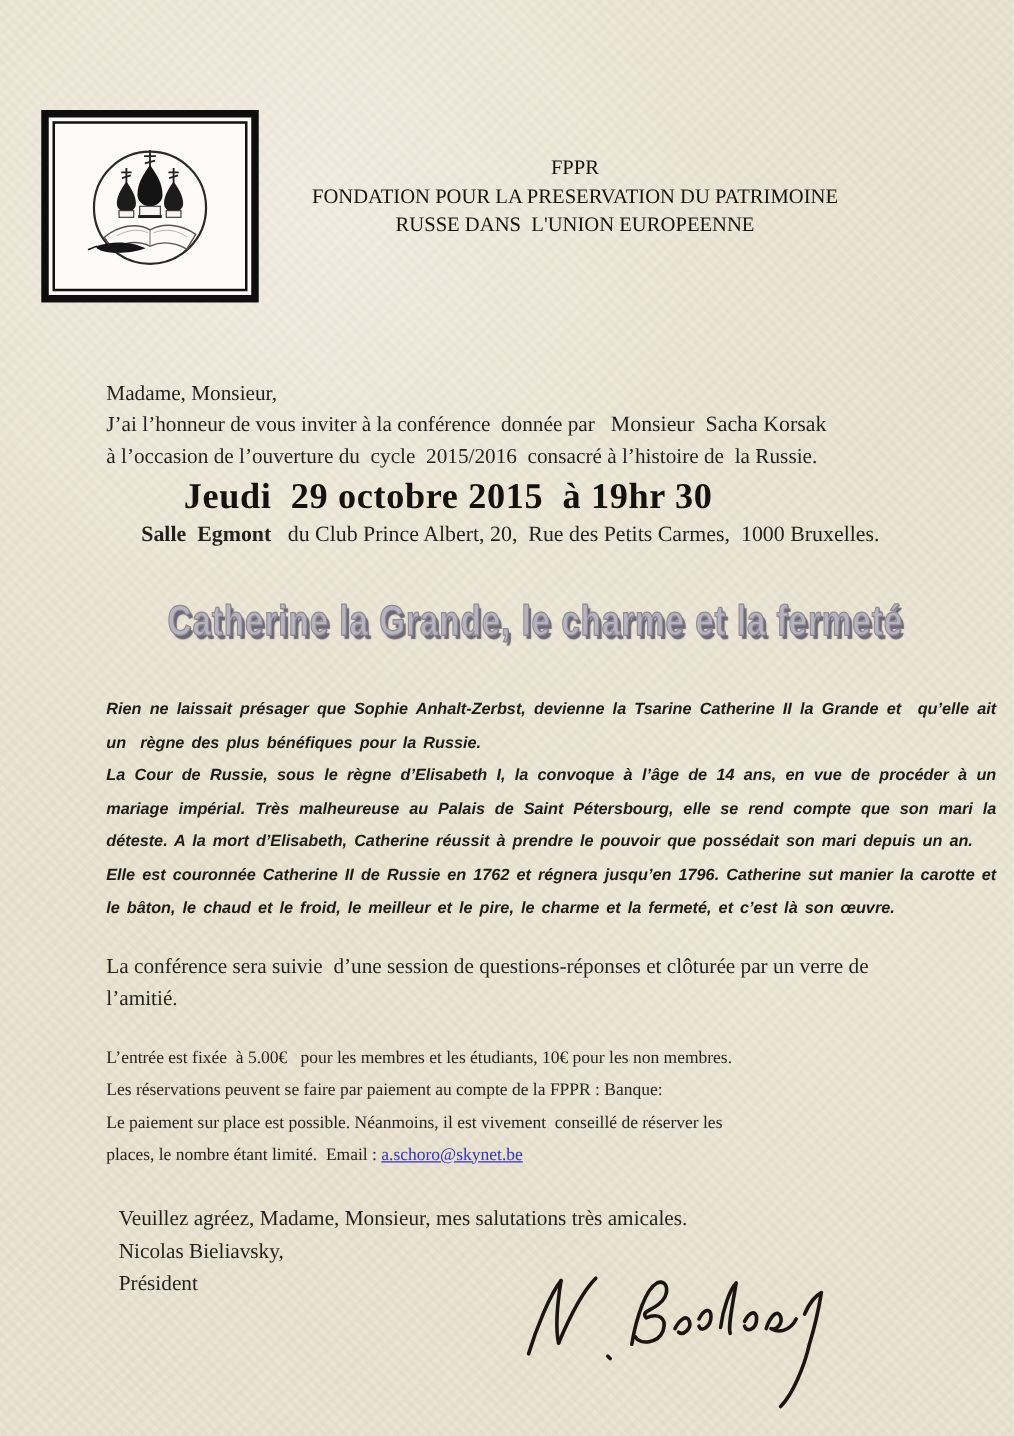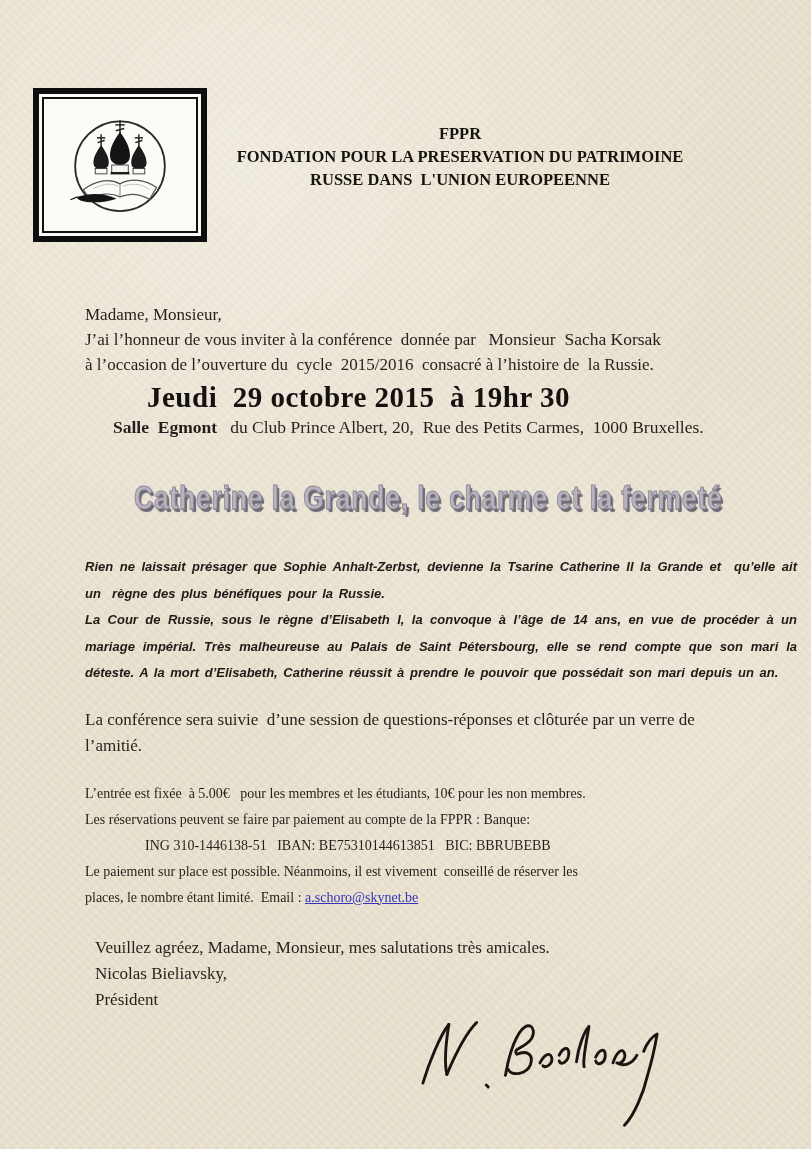--- a/index.html
+++ b/index.html
@@ -23,21 +23,21 @@
     border:6px solid #0e0e0e;background:#fbfaf6;padding:3px;
   }
   .logo-inner{
     width:100%;height:100%;box-sizing:border-box;
     border:2px solid #111;background:#fcfbf8;
     display:flex;align-items:center;justify-content:center;
   }
   
   .org-header{
     position:absolute;left:215px;top:122px;width:490px;
-    text-align:center;font-weight:bold;font-size:16.5px;line-height:23px;
+    text-align:center;font-weight:normal;font-size:16.5px;line-height:23px;
     color:#17130f;
   }
   
   .content{position:absolute;left:85px;top:258px;width:712px;}
   .dateline{margin-left:6px;font-size:17px;}
   .salutation{margin-top:44px;font-size:17px;line-height:25px;}
   .line{font-size:17px;line-height:25px;}
   .speaker{font-weight:normal;font-size:17.5px;}
   .event-datetime{
     margin-top:4px;margin-left:62px;
@@ -136,31 +136,31 @@
 
     <div class="venue"><span class="b t">Salle  Egmont</span><span class="t">   du Club Prince Albert,</span><span class="t"> 20,  Rue des Petits Carmes,  1000 Bruxelles.</span></div>
 
     <div class="lecture-title-wrap">
       <span class="lecture-title">Catherine la Grande, le charme et la fermeté</span>
     </div>
 
     <div class="abstract">
       <div class="t">Rien ne laissait présager que Sophie Anhalt-Zerbst, devienne la Tsarine Catherine II la Grande et  qu’elle ait un  règne des plus bénéfiques pour la Russie.</div>
       <div class="t">La Cour de Russie, sous le règne d’Elisabeth I, la convoque à l’âge de 14 ans, en vue de procéder à un mariage impérial. Très malheureuse au Palais de Saint Pétersbourg, elle se rend compte que son mari la déteste. A la mort d’Elisabeth, Catherine réussit à prendre le pouvoir que possédait son mari depuis un an.</div>
+      <div class="t">Elle est couronnée Catherine II de Russie en 1762 et régnera jusqu’en 1796. Catherine sut manier la carotte et le bâton, le chaud et le froid, le meilleur et le pire, le charme et la fermeté, et c’est là son œuvre.</div>
     </div>
 
     <div class="closing">
       <div class="t">La conférence sera suivie  d’une session de questions-réponses et clôturée par un verre de</div>
       <div class="t">l’amitié.</div>
     </div>
 
     <div class="pricing">
       <div class="t">L’entrée est fixée  à 5.00€   pour les membres et les étudiants, 10€ pour les non membres.</div>
       <div class="t">Les réservations peuvent se faire par paiement au compte de la FPPR : Banque:</div>
-      <div class="bank t">ING 310-1446138-51   IBAN: BE75310144613851   BIC: BBRUBEBB</div>
       <div class="t">Le paiement sur place est possible. Néanmoins, il est vivement  conseillé de réserver les</div>
       <div><span class="t">places, le nombre étant limité.  Email : </span><a class="email-link t">a.schoro@skynet.be</a></div>
     </div>
 
     <div class="signoff">
       <div class="t">Veuillez agréez, Madame, Monsieur, mes salutations très amicales.</div>
       <div class="t">Nicolas Bieliavsky,</div>
       <div class="t">Président</div>
     </div>
 

